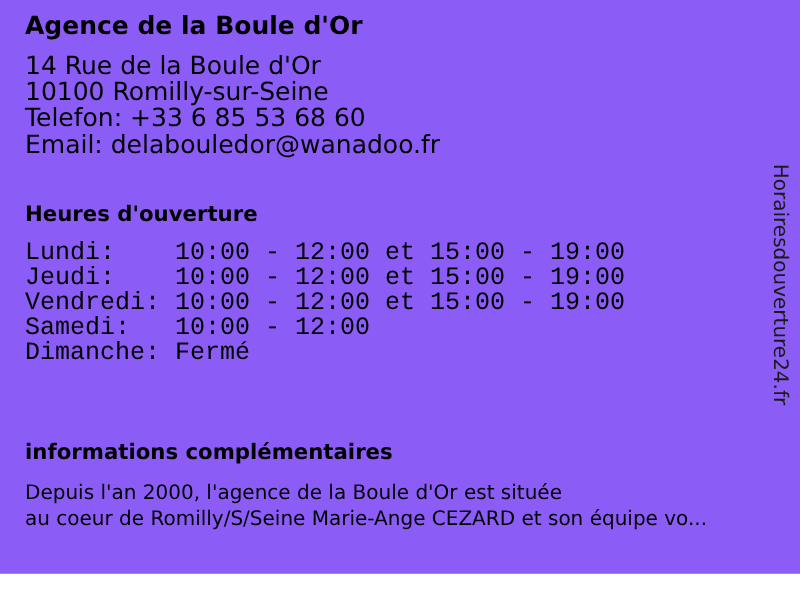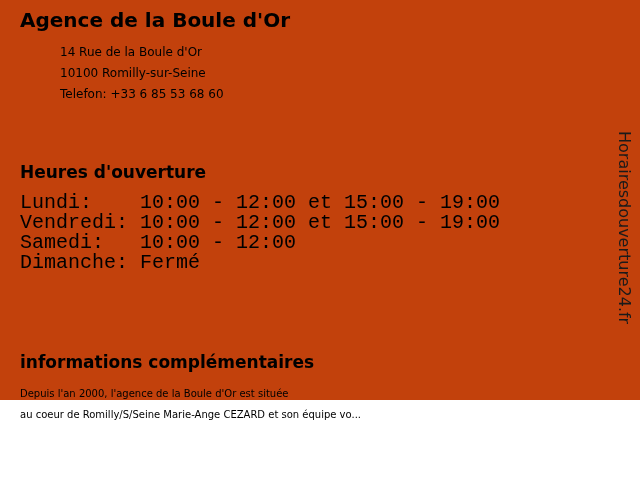--- a/index.html
+++ b/index.html
@@ -5,37 +5,36 @@
   * { margin: 0; padding: 0; box-sizing: border-box; }
   html, body {
     width: 640px; height: 480px;
     background: #ffffff;
     font-family: "DejaVu Sans", "Liberation Sans", sans-serif;
     color: #000000;
     overflow: hidden;
   }
   .page {
     position: relative;
-    width: 640px; height: 400px;
-    background: #c2410c;
+    width: 640px; height: 459px;
+    background: #8b5cf6;
   }
   .page-title {
     position: absolute;
     left: 20px; top: 8px;
     font-size: 20px;
     font-weight: bold;
     white-space: nowrap;
   }
   .contact-block {
     position: absolute;
     left: 20px; top: 42px;
-    font-size: 12px;
+    font-size: 20px;
     line-height: 21px;
     white-space: nowrap;
-    margin-left: 40px;
   }
   .section-heading {
     position: absolute;
     left: 20px;
     font-size: 17px;
     font-weight: bold;
     white-space: nowrap;
   }
   .hours-heading { top: 162px; }
   .hours-table {
@@ -47,21 +46,21 @@
     font-family: Liberation Mono, monospace;
   }
   .hours-row .day {
     display: inline-block;
     width: 120px;
   }
   .info-heading { top: 352px; }
   .info-paragraph {
     position: absolute;
     left: 20px; top: 383px;
-    font-size: 10px;
+    font-size: 16px;
     line-height: 21px;
     white-space: nowrap;
   }
   .watermark {
     position: absolute;
     top: 131px; right: 8px;
     writing-mode: vertical-rl;
     font-size: 16px;
     line-height: 1;
     color: #1a1a1a;
@@ -75,27 +74,34 @@
 
   <div class="page-title">Agence de la Boule d'Or</div>
 
   <div class="contact-block">
     <div>14 Rue de la Boule d'Or</div>
     <div>10100 Romilly-sur-Seine</div>
     <div>
       <span>Telefon:</span>
       <span>+33 6 85 53 68 60</span>
     </div>
+    <div>
+      <span>Email:</span>
+      <span>delabouledor@wanadoo.fr</span>
+    </div>
   </div>
 
   <div class="section-heading hours-heading">Heures d'ouverture</div>
 
   <div class="hours-table">
     <div class="hours-row">
       <span class="day">Lundi:</span><span class="time">10:00 - 12:00 et 15:00 - 19:00</span>
+    </div>
+    <div class="hours-row">
+      <span class="day">Jeudi:</span><span class="time">10:00 - 12:00 et 15:00 - 19:00</span>
     </div>
     <div class="hours-row">
       <span class="day">Vendredi:</span><span class="time">10:00 - 12:00 et 15:00 - 19:00</span>
     </div>
     <div class="hours-row">
       <span class="day">Samedi:</span><span class="time">10:00 - 12:00</span>
     </div>
     <div class="hours-row">
       <span class="day">Dimanche:</span><span class="time">Fermé</span>
     </div>

